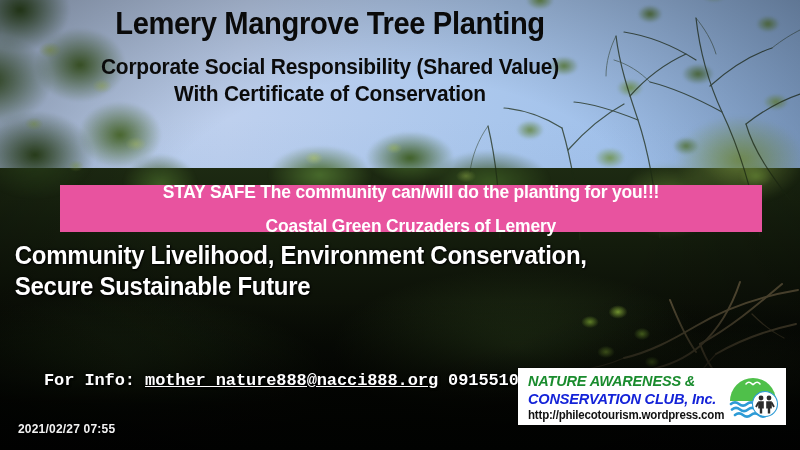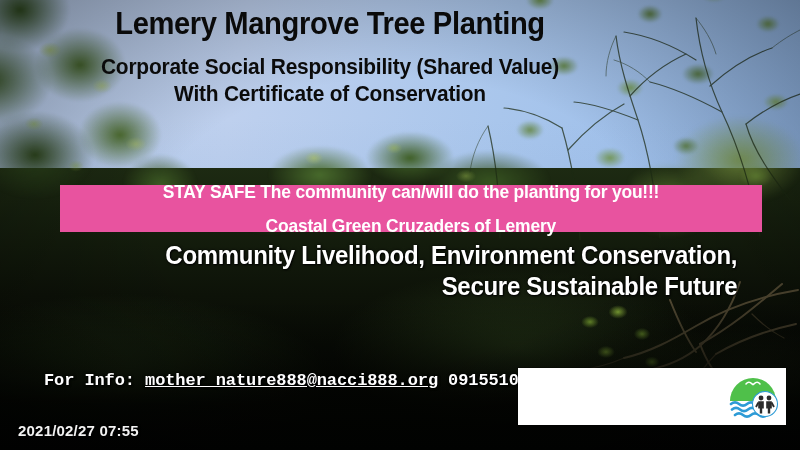--- a/index.html
+++ b/index.html
@@ -159,21 +159,21 @@
     display:flex;flex-direction:column;align-items:center;justify-content:center;gap:12px;
   }
   .pink-line{
     font-size:18px;line-height:22px;font-weight:bold;color:#ffffff;
     letter-spacing:-.2px;white-space:nowrap;
     transform:scaleX(.97);transform-origin:center;
   }
 
   
   .slogan{
-    position:absolute;left:12px;top:240px;width:740px;text-align:right;
+    position:absolute;left:0;top:240px;width:740px;text-align:left;
   }
   .slogan-line{
     font-size:25px;line-height:31px;font-weight:bold;color:#ffffff;
     letter-spacing:-.3px;white-space:nowrap;
     transform:scaleX(.96);transform-origin:center;
     text-shadow:0 0 3px rgba(0,0,0,.9),1px 1px 2px rgba(0,0,0,.95);
   }
 
   
   .contact{
@@ -182,21 +182,21 @@
   .contact-line{
     font-size:17px;line-height:19px;font-weight:bold;color:#fff;
     white-space:nowrap;letter-spacing:-.1px;
     text-shadow:0 0 3px rgba(0,0,0,.95),1px 1px 2px rgba(0,0,0,.95);
     font-family:Liberation Mono, monospace;
   }
   .email{text-decoration:underline;}
 
   .timestamp{
     position:absolute;left:18px;top:422px;
-    font-size:15px;font-weight:bold;color:#f2f2f2;letter-spacing:.2px;
+    font-size:12px;font-weight:bold;color:#f2f2f2;letter-spacing:.2px;
     text-shadow:0 0 3px rgba(0,0,0,.9);
   }
 
   
   .logo-box{
     position:absolute;left:518px;top:368px;width:268px;height:57px;
     background:#fff;
     box-shadow:0 0 0 1px rgba(0,0,0,.25);
     overflow:hidden;
   }
@@ -300,20 +300,25 @@
 
   <div class="contact">
     <div class="contact-line">
       <span>For Info: </span><a class="email" href="#" style="color:#fff;">mother_nature888@nacci888.org</a><span> 09155101600</span>
     </div>
   </div>
 
   <div class="timestamp">2021/02/27 07:55</div>
 
   <div class="logo-box">
+    <div class="logo-text">
+      <div class="logo-l1" style="color: rgb(26, 140, 46);">NATURE AWARENESS &amp;</div>
+      <div class="logo-l2" style="color: rgb(20, 35, 216);">CONSERVATION CLUB, Inc.</div>
+      <div class="logo-url">http://philecotourism.wordpress.com</div>
+    </div>
 
     <svg class="logo-mark" viewBox="0 0 52 52">
 
       <path d="M3,30 A23,23 0 0 1 49,30 Z" fill="#4FC04A"></path>
 
       <path d="M19,13 C22,9.5 24,12 26,13.6 C28,12 30,9.5 33,13" fill="none" stroke="#ffffff" stroke-width="1.6" stroke-linecap="round"></path>
 
       <g stroke="#2E9BD6" stroke-width="2.6" fill="none" stroke-linecap="round">
         <path d="M4,33 q4,-3.2 8,0 t8,0 t8,0 t8,0 t8,0"></path>
         <path d="M5,38.5 q4,-3.2 8,0 t8,0 t8,0 t8,0 t7,0"></path>

